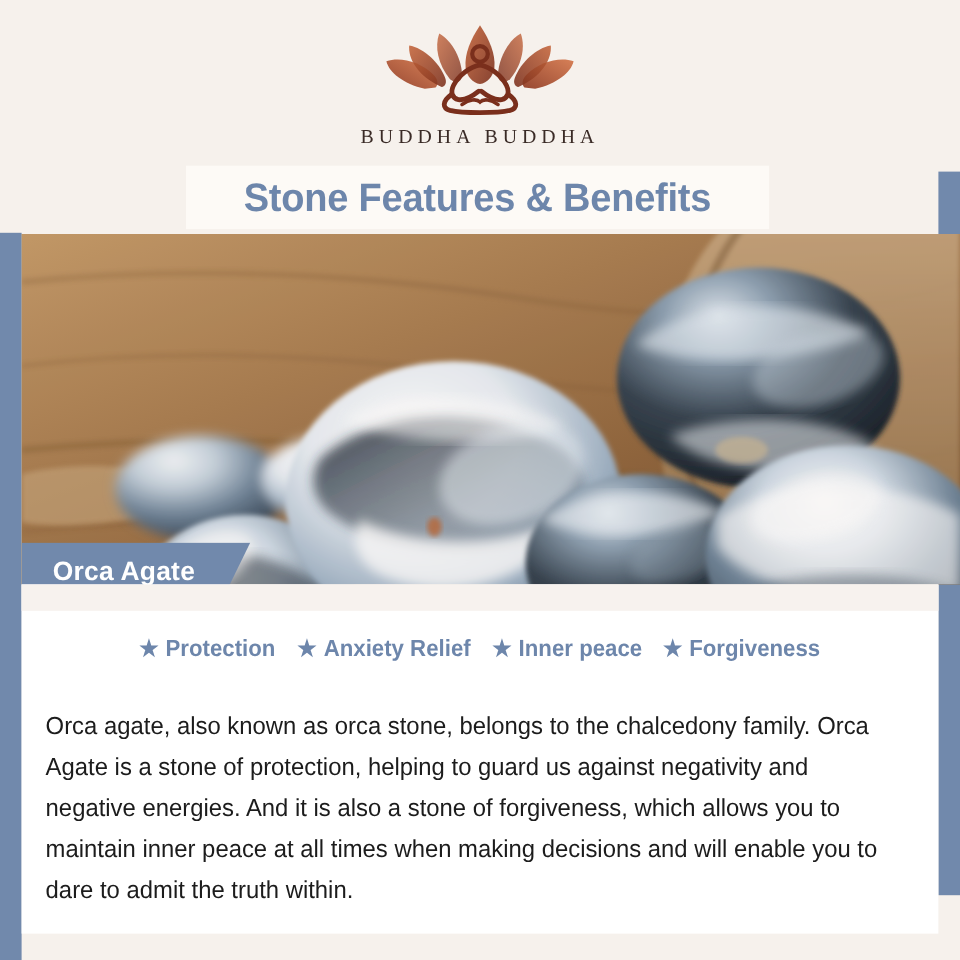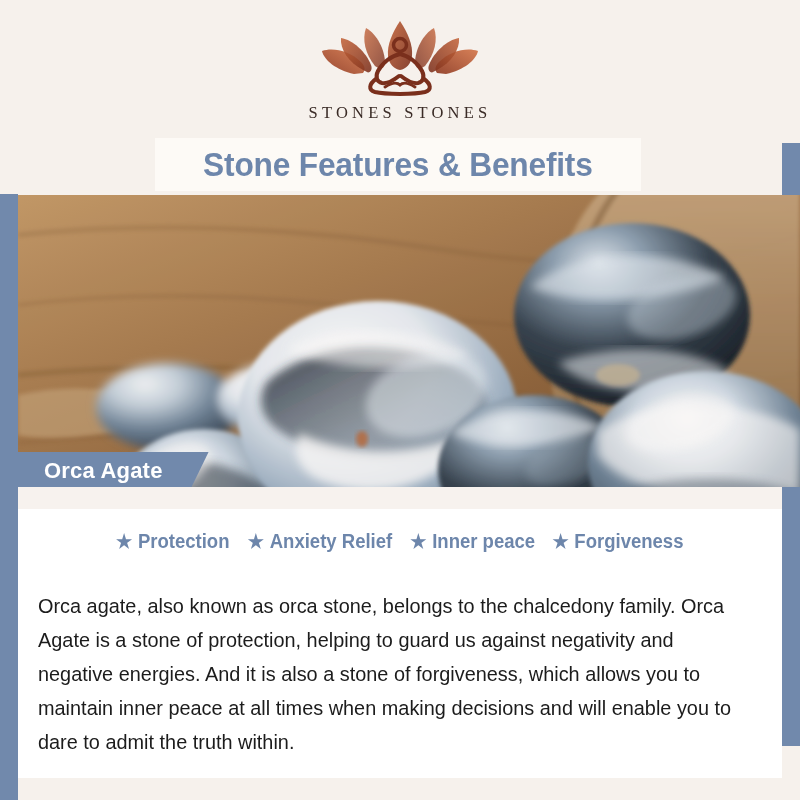--- a/index.html
+++ b/index.html
@@ -45,21 +45,21 @@
   .photo{
     position:absolute;left:18px;top:195px;width:782px;height:292px;
     overflow:hidden;background:#9b7f5f;
   }
   .photo svg{display:block;width:782px;height:292px;}
 
   
   .stone-tab{
     position:absolute;left:18px;top:452px;height:37px;
     padding:0 46px 0 26px;
-    display:flex;align-items:center;
+    display:flex;align-items:flex-end;
     background:#7189ac;
     clip-path:polygon(0 0, 100% 0, calc(100% - 18px) 100%, 0 100%);
   }
   .stone-tab .stone-name{
     font-size:22px;font-weight:bold;color:#ffffff;
     letter-spacing:0.2px;white-space:nowrap;
   }
 
   
   .panel{
@@ -134,21 +134,21 @@
 
           <circle cx="170" cy="62" r="13" fill="none" stroke="#7a2f1c" stroke-width="7"></circle>
 
           <path d="M170 80 C 152 84, 134 98, 126 114 C 120 126, 124 136, 134 138 C 146 140, 158 132, 168 124" fill="none" stroke="#7a2f1c" stroke-width="8" stroke-linecap="round"></path>
           <path d="M170 80 C 188 84, 206 98, 214 114 C 220 126, 216 136, 206 138 C 194 140, 182 132, 172 124" fill="none" stroke="#7a2f1c" stroke-width="8" stroke-linecap="round"></path>
 
           <path d="M122 130 C 108 140, 106 152, 120 156 C 140 161, 200 161, 220 156 C 234 152, 232 140, 218 130" fill="none" stroke="#7a2f1c" stroke-width="8" stroke-linecap="round"></path>
           <path d="M140 146 C 152 138, 164 136, 170 142 C 176 136, 188 138, 200 146" fill="none" stroke="#7a2f1c" stroke-width="6" stroke-linecap="round"></path>
         </svg>
       </span>
-      <div class="logo-text">STONES STONES</div>
+      <div class="logo-text">BUDDHA BUDDHA</div>
     </div>
   </div>
 
   <div class="title-banner">
     <span class="title">Stone Features &amp; Benefits</span>
   </div>
 
   <div class="photo">
     <svg viewBox="0 0 782 292" preserveAspectRatio="xMidYMid slice" xmlns="http://www.w3.org/2000/svg" aria-hidden="true">
       <defs>

